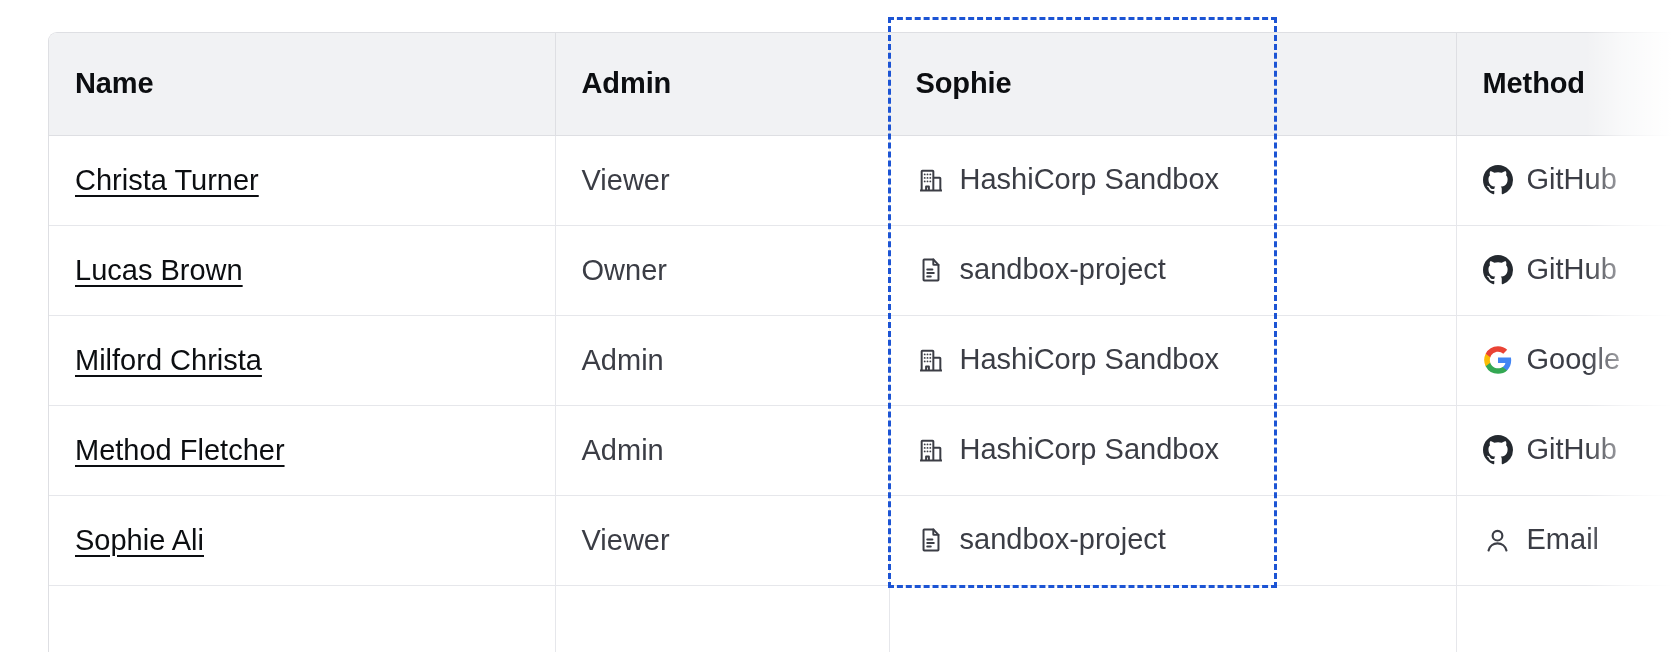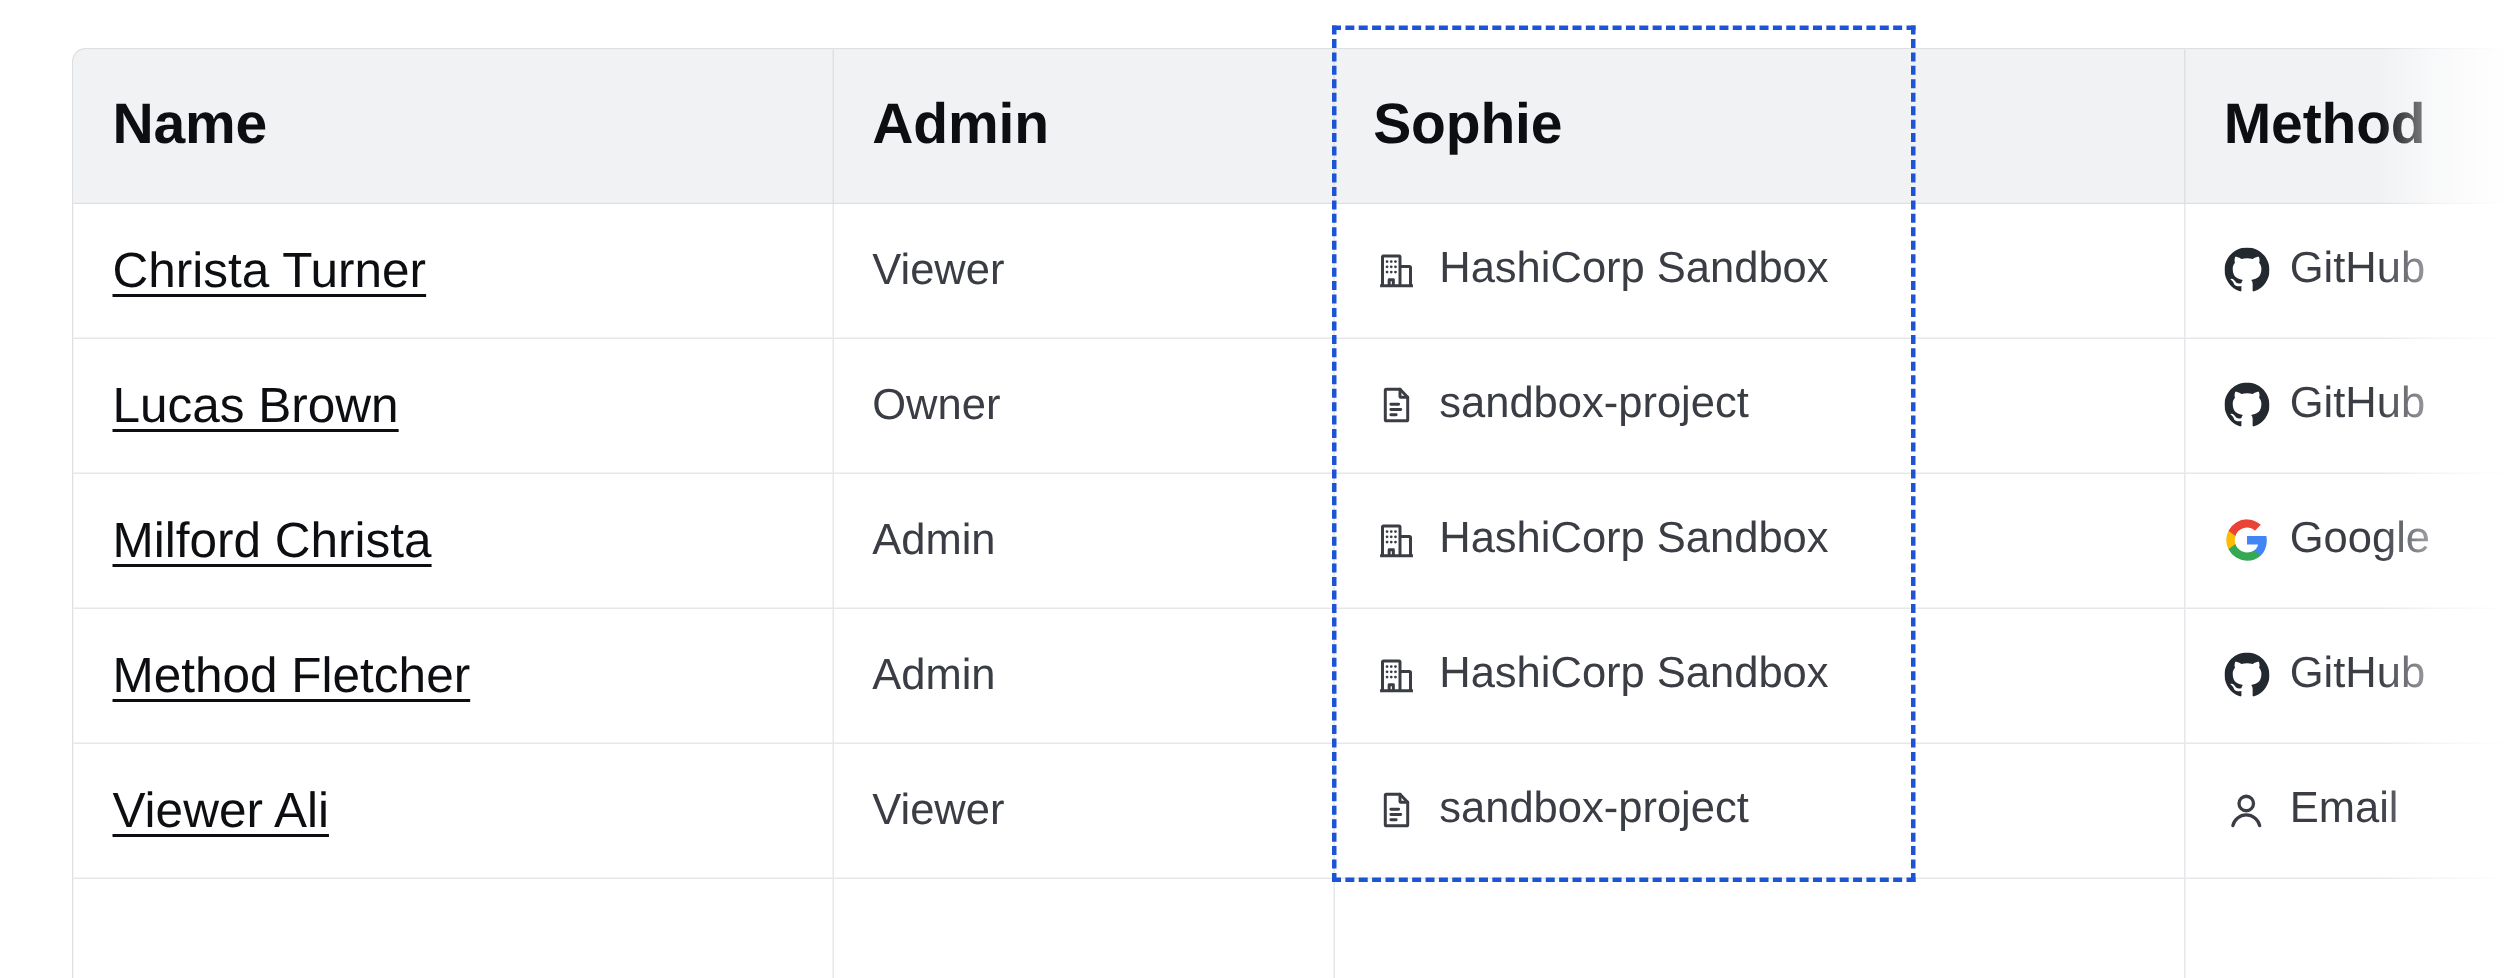--- a/index.html
+++ b/index.html
@@ -46,21 +46,21 @@
   table.grid col.c-scope  { width: 567px; }
   table.grid col.c-method { width: 273px; }
 
   thead th {
     height: 102px;
     background: #f1f2f4;
     border-right: 1px solid #dedfe3;
     border-bottom: 1px solid #dedfe3;
     text-align: left;
     padding: 0 0 0 26px;
-    font-size: 38px;
+    font-size: 29px;
     font-weight: 700;
     color: #0c0e11;
     letter-spacing: -0.1px;
     vertical-align: middle;
   }
   thead th.first { border-top-left-radius: 8px; }
 
   tbody td {
     height: 90px;
     border-right: 1px solid #e6e7eb;
@@ -72,21 +72,21 @@
     white-space: nowrap;
     background: #ffffff;
   }
 
   .name-link {
     color: #0c0e11;
     text-decoration: underline;
     text-underline-offset: 5px;
     text-decoration-thickness: 2px;
     font-weight: 400;
-    font-size: 33px;
+    font-size: 29px;
     cursor: pointer;
   }
 
   .cellflex {
     display: flex;
     align-items: flex-start;
     gap: 14px;
   }
   .cellflex .lbl { line-height: 1; }
 
@@ -264,21 +264,21 @@
                 <span class="ico">
                   <svg viewBox="0 0 16 16" width="30" height="30" fill="#24292f">
                     <path d="M8 0C3.58 0 0 3.58 0 8c0 3.54 2.29 6.53 5.47 7.59.4.07.55-.17.55-.38 0-.19-.01-.82-.01-1.49-2.01.37-2.53-.49-2.69-.94-.09-.23-.48-.94-.82-1.13-.28-.15-.68-.52-.01-.53.63-.01 1.08.58 1.23.82.72 1.21 1.87.87 2.33.66.07-.52.28-.87.51-1.07-1.78-.2-3.64-.89-3.64-3.95 0-.87.31-1.59.82-2.15-.08-.2-.36-1.02.08-2.12 0 0 .67-.21 2.2.82.64-.18 1.32-.27 2-.27s1.36.09 2 .27c1.53-1.04 2.2-.82 2.2-.82.44 1.1.16 1.92.08 2.12.51.56.82 1.27.82 2.15 0 3.07-1.87 3.75-3.65 3.95.29.25.54.73.54 1.48 0 1.07-.01 1.93-.01 2.2 0 .21.15.46.55.38A8.01 8.01 0 0 0 16 8c0-4.42-3.58-8-8-8z"></path>
                   </svg>
                 </span>
                 <span class="lbl">GitHub</span>
               </span>
             </td>
           </tr>
           <tr>
-            <td><span class="name-link">Viewer Ali</span></td>
+            <td><span class="name-link">Sophie Ali</span></td>
             <td><span>Viewer</span></td>
             <td>
               <span class="cellflex">
                 <span class="ico">
                   <svg viewBox="0 0 24 24" width="28" height="28" fill="none" stroke="#3b3d45" stroke-width="1.7" stroke-linejoin="round" stroke-linecap="round">
                     <path d="M14 3H6.2a.6.6 0 0 0-.6.6v16.8a.6.6 0 0 0 .6.6h11.6a.6.6 0 0 0 .6-.6V7.6z"></path>
                     <path d="M14 3v4.2a.4.4 0 0 0 .4.4h4"></path>
                     <path d="M8.8 11.6h4.4M8.8 14.6h5.6M8.8 17.6h3"></path>
                   </svg>
                 </span>

